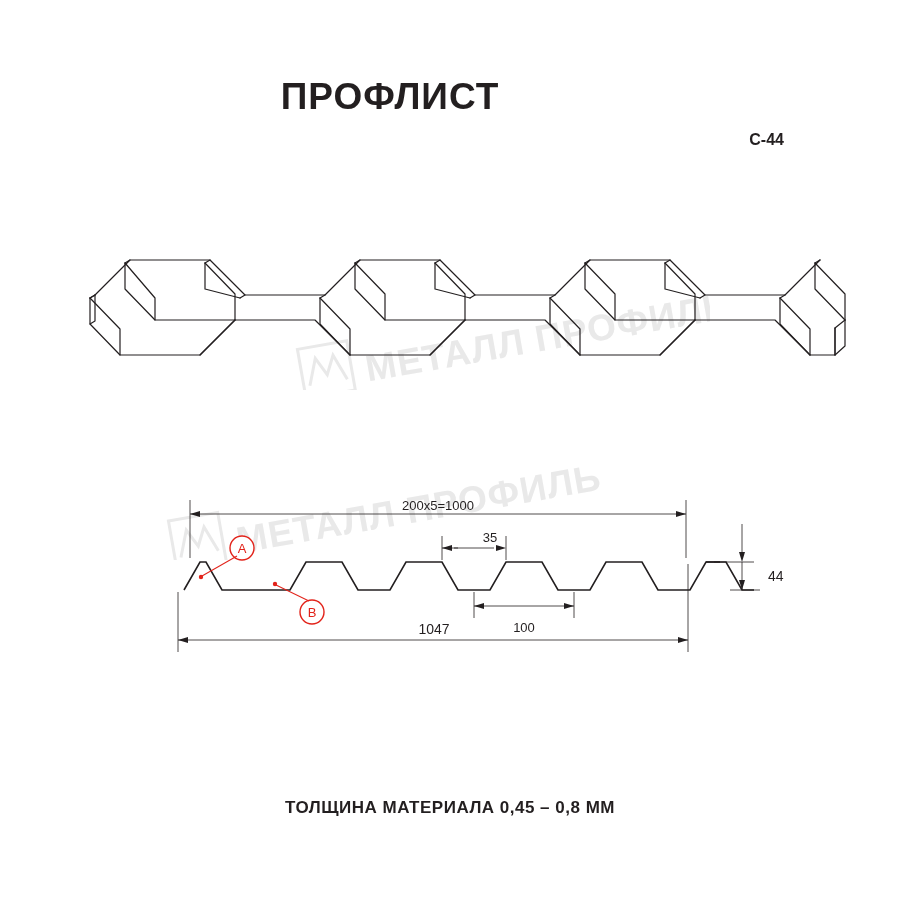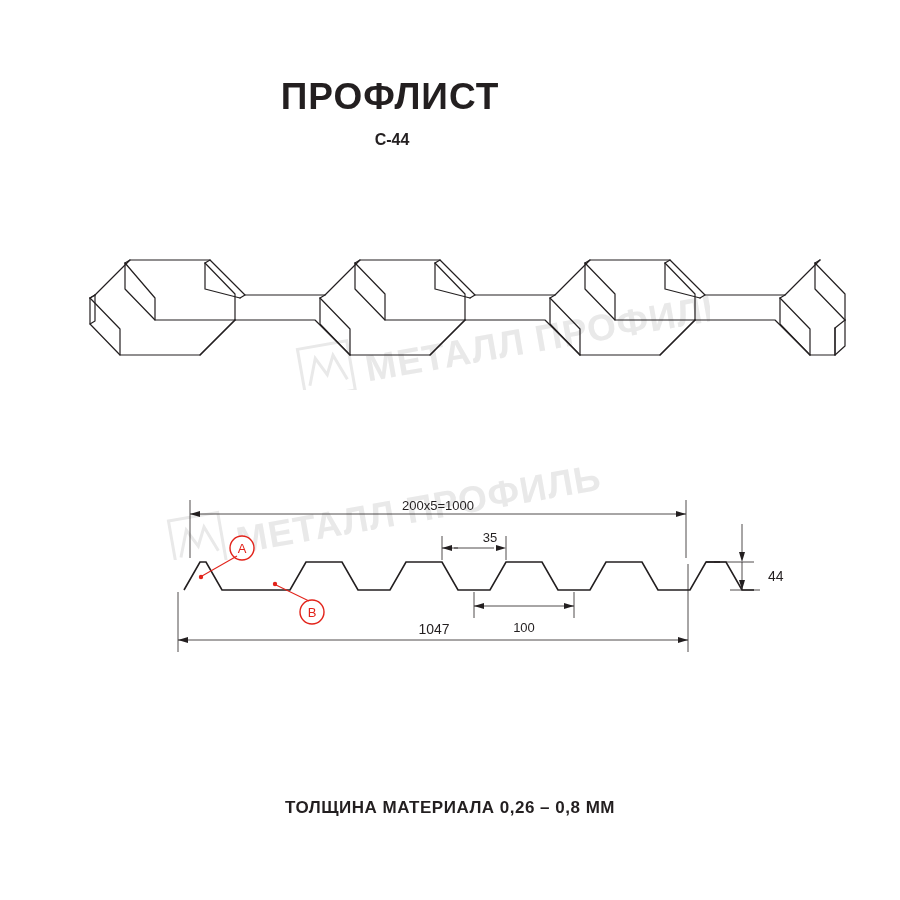--- a/index.html
+++ b/index.html
@@ -28,21 +28,21 @@
     font-size: 37px;
     font-weight: bold;
     letter-spacing: 1px;
     color: #231f20;
   }
   .subtitle {
     position: absolute;
     top: 131px;
     left: 0;
     width: 784px;
-    text-align: center;
+    text-align: right;
     font-size: 16px;
     font-weight: bold;
     color: #231f20;
   }
   .footer-note {
     position: absolute;
     top: 798px;
     left: 0;
     width: 900px;
     text-align: center;
@@ -265,15 +265,15 @@
       <text x="284" y="30" text-anchor="middle" font-family="'Liberation Sans', sans-serif" font-size="13" fill="#231f20" stroke="none" id="t-top">200x5=1000</text>
       <text x="336" y="62" text-anchor="middle" font-family="'Liberation Sans', sans-serif" font-size="13" fill="#231f20" stroke="none" id="t-rib">35</text>
       <text x="370" y="152" text-anchor="middle" font-family="'Liberation Sans', sans-serif" font-size="13" fill="#231f20" stroke="none" id="t-pitch">100</text>
       <text x="280" y="154" text-anchor="middle" font-family="'Liberation Sans', sans-serif" font-size="14" fill="#231f20" stroke="none" id="t-total">1047</text>
       <text x="614" y="101" text-anchor="start" font-family="'Liberation Sans', sans-serif" font-size="14" fill="#231f20" stroke="none" id="t-height">44</text>
       <text x="88" y="73" text-anchor="middle" font-family="'Liberation Sans', sans-serif" font-size="13" fill="#e2231a" stroke="none" id="t-a">A</text>
       <text x="158" y="137" text-anchor="middle" font-family="'Liberation Sans', sans-serif" font-size="13" fill="#e2231a" stroke="none" id="t-b">B</text>
     </svg>
   </div>
 
-  <div class="footer-note">ТОЛЩИНА МАТЕРИАЛА 0,26 – 0,8 ММ</div>
+  <div class="footer-note">ТОЛЩИНА МАТЕРИАЛА 0,45 – 0,8 ММ</div>
 
 </div>
 
 </body></html>

